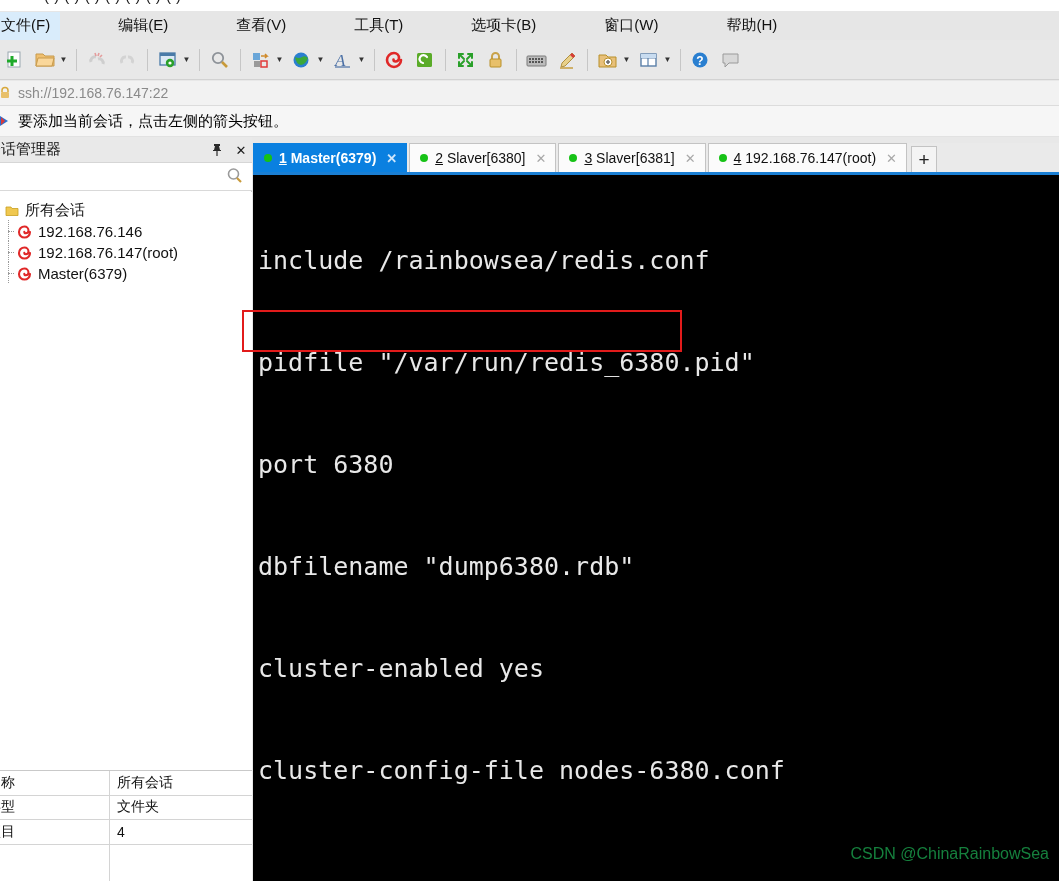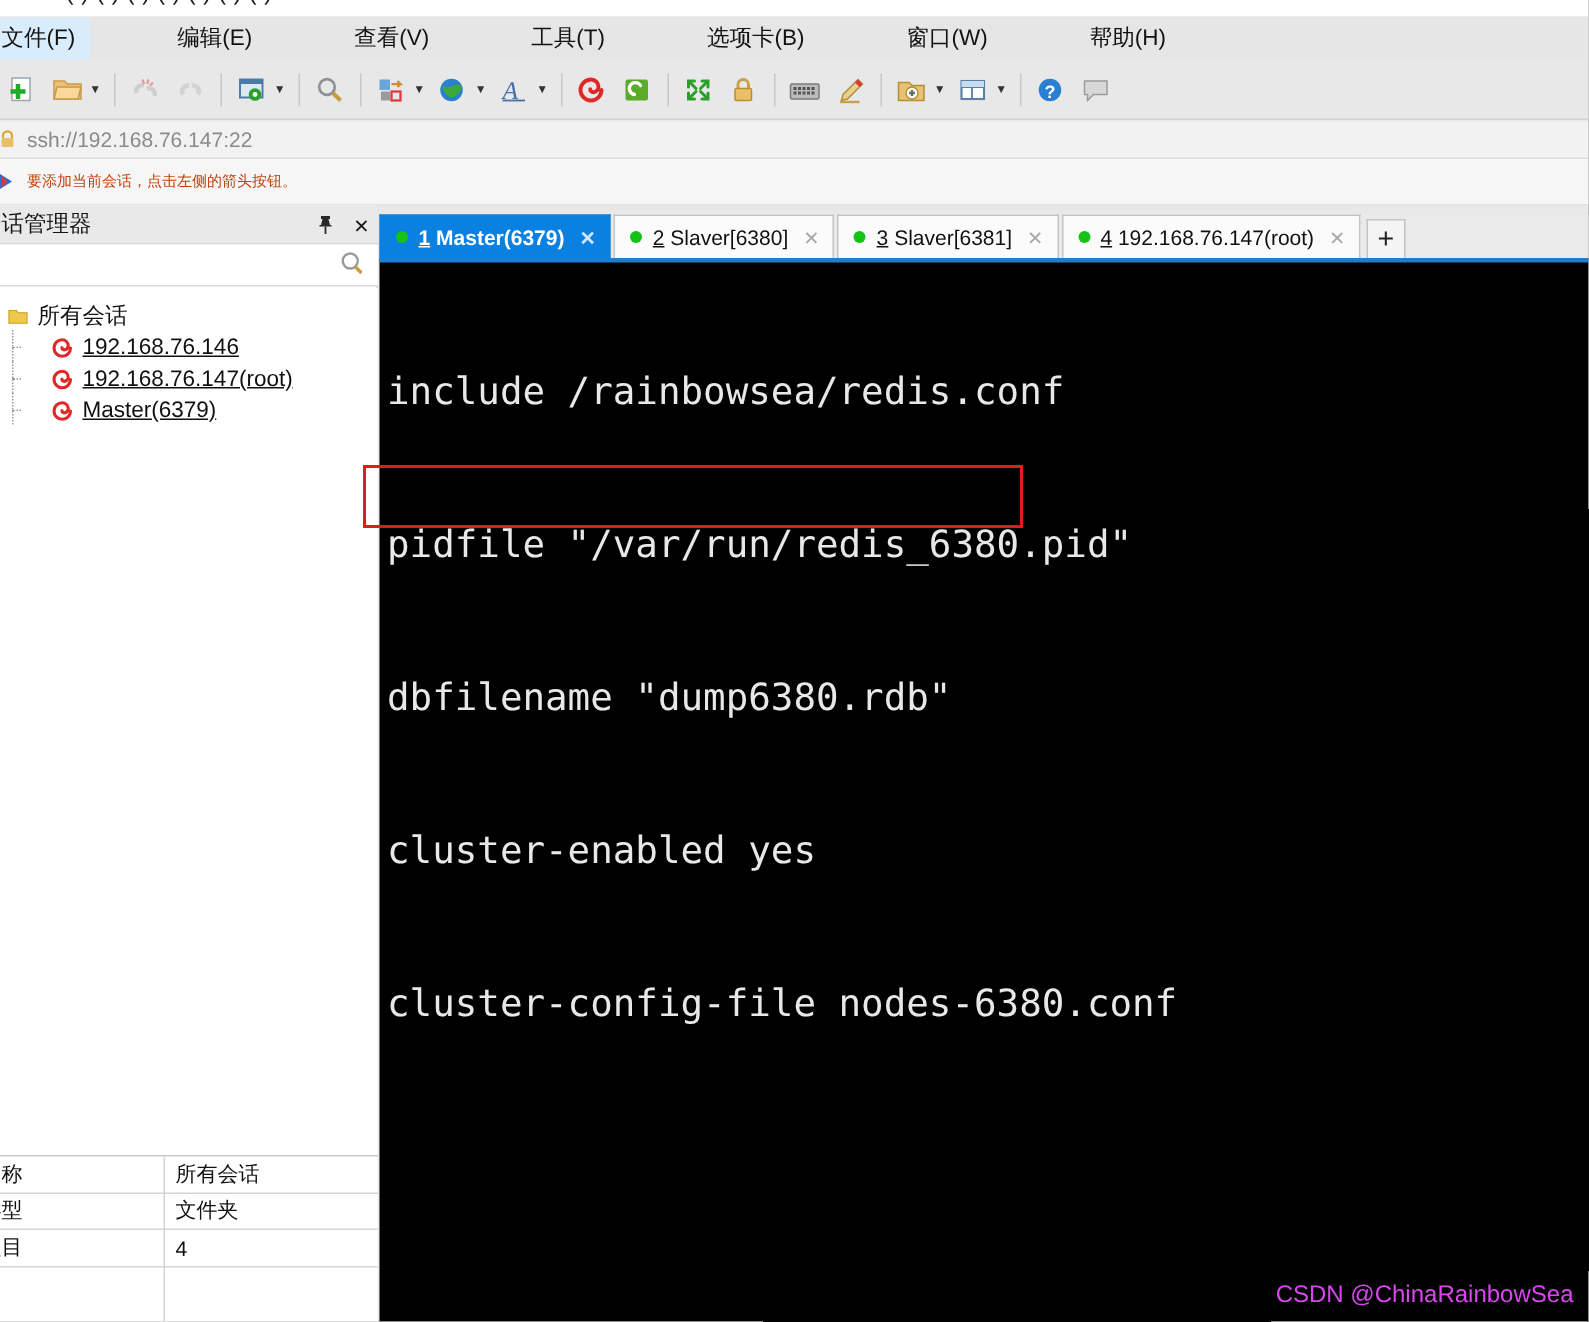--- a/index.html
+++ b/index.html
@@ -108,22 +108,22 @@
   
   .hintbar {
     position: absolute; top: 106px; left: 0;
     width: 1059px; height: 31px;
     background: #f6f6f6;
     display: flex; align-items: center;
     border-bottom: 1px solid #e2e2e2;
   }
   .hint-icon { width: 16px; display: flex; justify-content: center; margin-left: -3px; }
   .hint-text {
-    font-size: 10px;
-    color: #c2410c;
+    font-size: 15px;
+    color: #000000;
     margin-left: 5px;
     font-family: "Liberation Sans", sans-serif;
   }
 
   
   .leftpanel {
     position: absolute; top: 137px; left: 0;
     width: 252px; height: 744px;
     background: #ffffff;
     border-right: 1px solid #c9c9c9;
@@ -170,21 +170,21 @@
   }
   .tree-row {
     display: flex; align-items: center;
     height: 21px;
     font-size: 15px;
     color: #111;
     white-space: nowrap;
     font-family: "Liberation Sans", sans-serif;
   }
   .tree-root { padding-left: 2px; }
-  .tree-child { padding-left: 32px; position: relative; text-decoration: underline; }
+  .tree-child { padding-left: 15px; position: relative; }
   .tree-child::before {
     content: "";
     position: absolute;
     left: 8px; top: -1px;
     width: 1px; height: 21px;
     border-left: 1px dotted #9a9a9a;
   }
   .tree-child::after {
     content: "";
     position: absolute;
@@ -317,23 +317,23 @@
     left: 242px; top: 310px;
     width: 440px; height: 42px;
     border: 2px solid #e21b1b;
     pointer-events: none;
     z-index: 20;
   }
 
   
   .watermark {
     position: absolute;
-    right: 10px; bottom: 8px;
+    right: 10px; bottom: 18px;
     font-size: 16px;
-    color: #d946ef;
+    color: #15803d;
     font-family: "Liberation Sans", sans-serif;
     white-space: nowrap;
   }
 </style>
 </head>
 <body>
 
 <div id="app">
 
   <div class="top-cut">
@@ -675,20 +675,21 @@
       <span class="tab-close">✕</span>
     </div>
     <div class="tab-add">+</div>
   </div>
 
   <div class="terminal">
     <div class="term-topline"></div>
     <div class="term-body">
       <div class="term-line">include /rainbowsea/redis.conf</div>
       <div class="term-line">pidfile "/var/run/redis_6380.pid"</div>
+      <div class="term-line">port 6380</div>
       <div class="term-line">dbfilename "dump6380.rdb"</div>
       <div class="term-line">cluster-enabled yes</div>
       <div class="term-line">cluster-config-file nodes-6380.conf</div>
       
       
       
       
       
       
       

